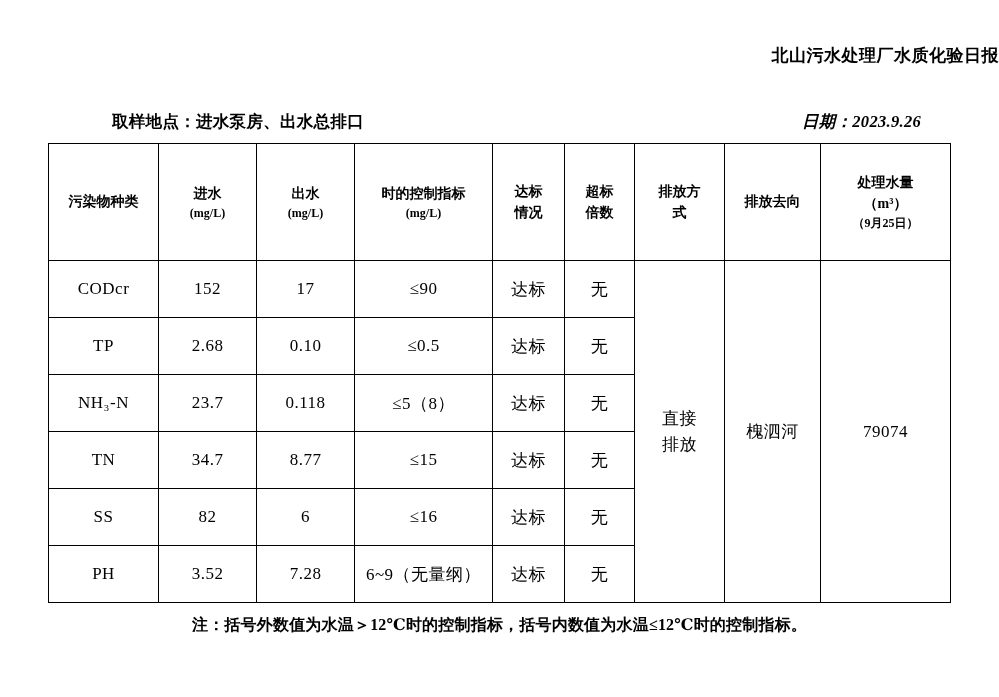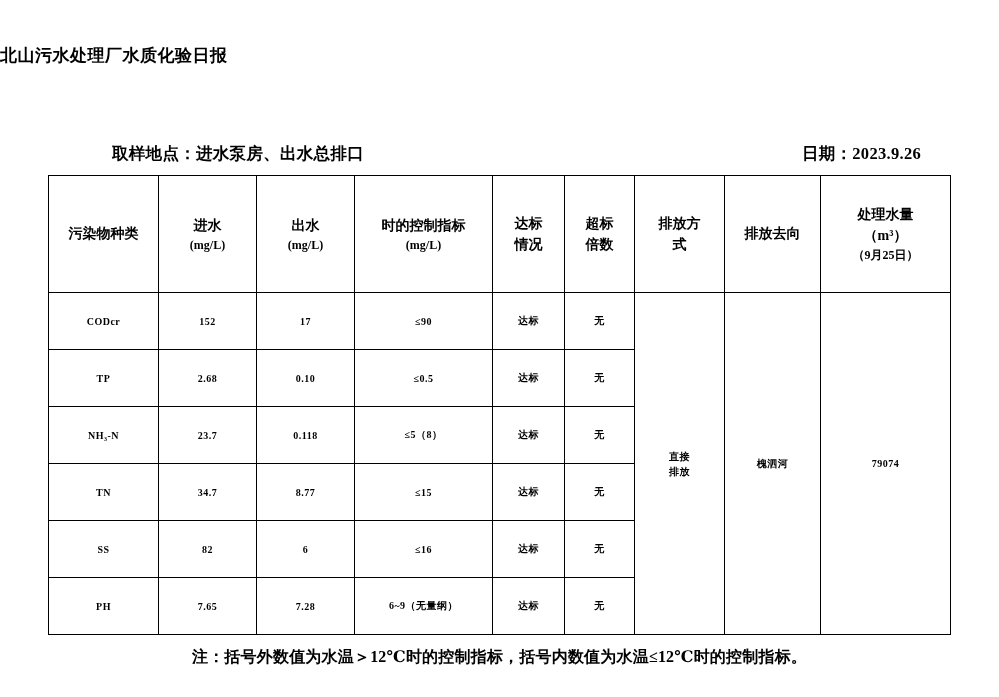--- a/index.html
+++ b/index.html
@@ -15,36 +15,36 @@
     position: relative;
     overflow: hidden;
   }
   .page {
     position: relative;
     width: 999px;
     height: 697px;
     box-sizing: border-box;
   }
   .doc-title {
-    text-align: left;
+    text-align: right;
     font-size: 17px;
     font-weight: bold;
     letter-spacing: 0.5px;
     margin-top: 44px;
   }
   .meta-row {
     display: flex;
     justify-content: space-between;
     align-items: flex-end;
     margin: 44px 78px 10px 112px;
     font-size: 16.5px;
     font-weight: bold;
   }
-  .meta-left { letter-spacing: 0.3px; margin-top: 32px; }
-  .meta-right { letter-spacing: 0.3px; }
+  .meta-left { letter-spacing: 0.3px; }
+  .meta-right { letter-spacing: 0.3px; font-style: italic; }
 
   table.wq {
     border-collapse: collapse;
     table-layout: fixed;
     margin: 0 auto;
     width: 902px;
     font-size: 13px;
   }
   table.wq td, table.wq th {
     border: 1px solid #000000;
@@ -54,22 +54,22 @@
     font-weight: normal;
   }
   table.wq thead td {
     height: 112px;
     font-size: 14px;
     font-weight: bold;
     line-height: 1.55;
   }
   table.wq tbody td {
     height: 52px;
-    font-size: 10px;
-    font-weight: bold;
+    font-size: 17px;
+    font-weight: normal;
     letter-spacing: 0.5px;
   }
   .cell-sub {
     font-size: 12px;
     font-weight: bold;
   }
   .hdr-stack {
     display: flex;
     flex-direction: column;
     align-items: center;
@@ -222,21 +222,21 @@
       <tr>
         <td>SS</td>
         <td class="mono-num">82</td>
         <td class="mono-num">6</td>
         <td class="mono-num">≤16</td>
         <td>达标</td>
         <td>无</td>
       </tr>
       <tr>
         <td>PH</td>
-        <td class="mono-num">7.65</td>
+        <td class="mono-num">3.52</td>
         <td class="mono-num">7.28</td>
         <td class="cell-sub">6~9（无量纲）</td>
         <td>达标</td>
         <td>无</td>
       </tr>
     </tbody>
   </table>
 
   <div class="note">注：括号外数值为水温＞12℃时的控制指标，括号内数值为水温≤12℃时的控制指标。</div>
 

